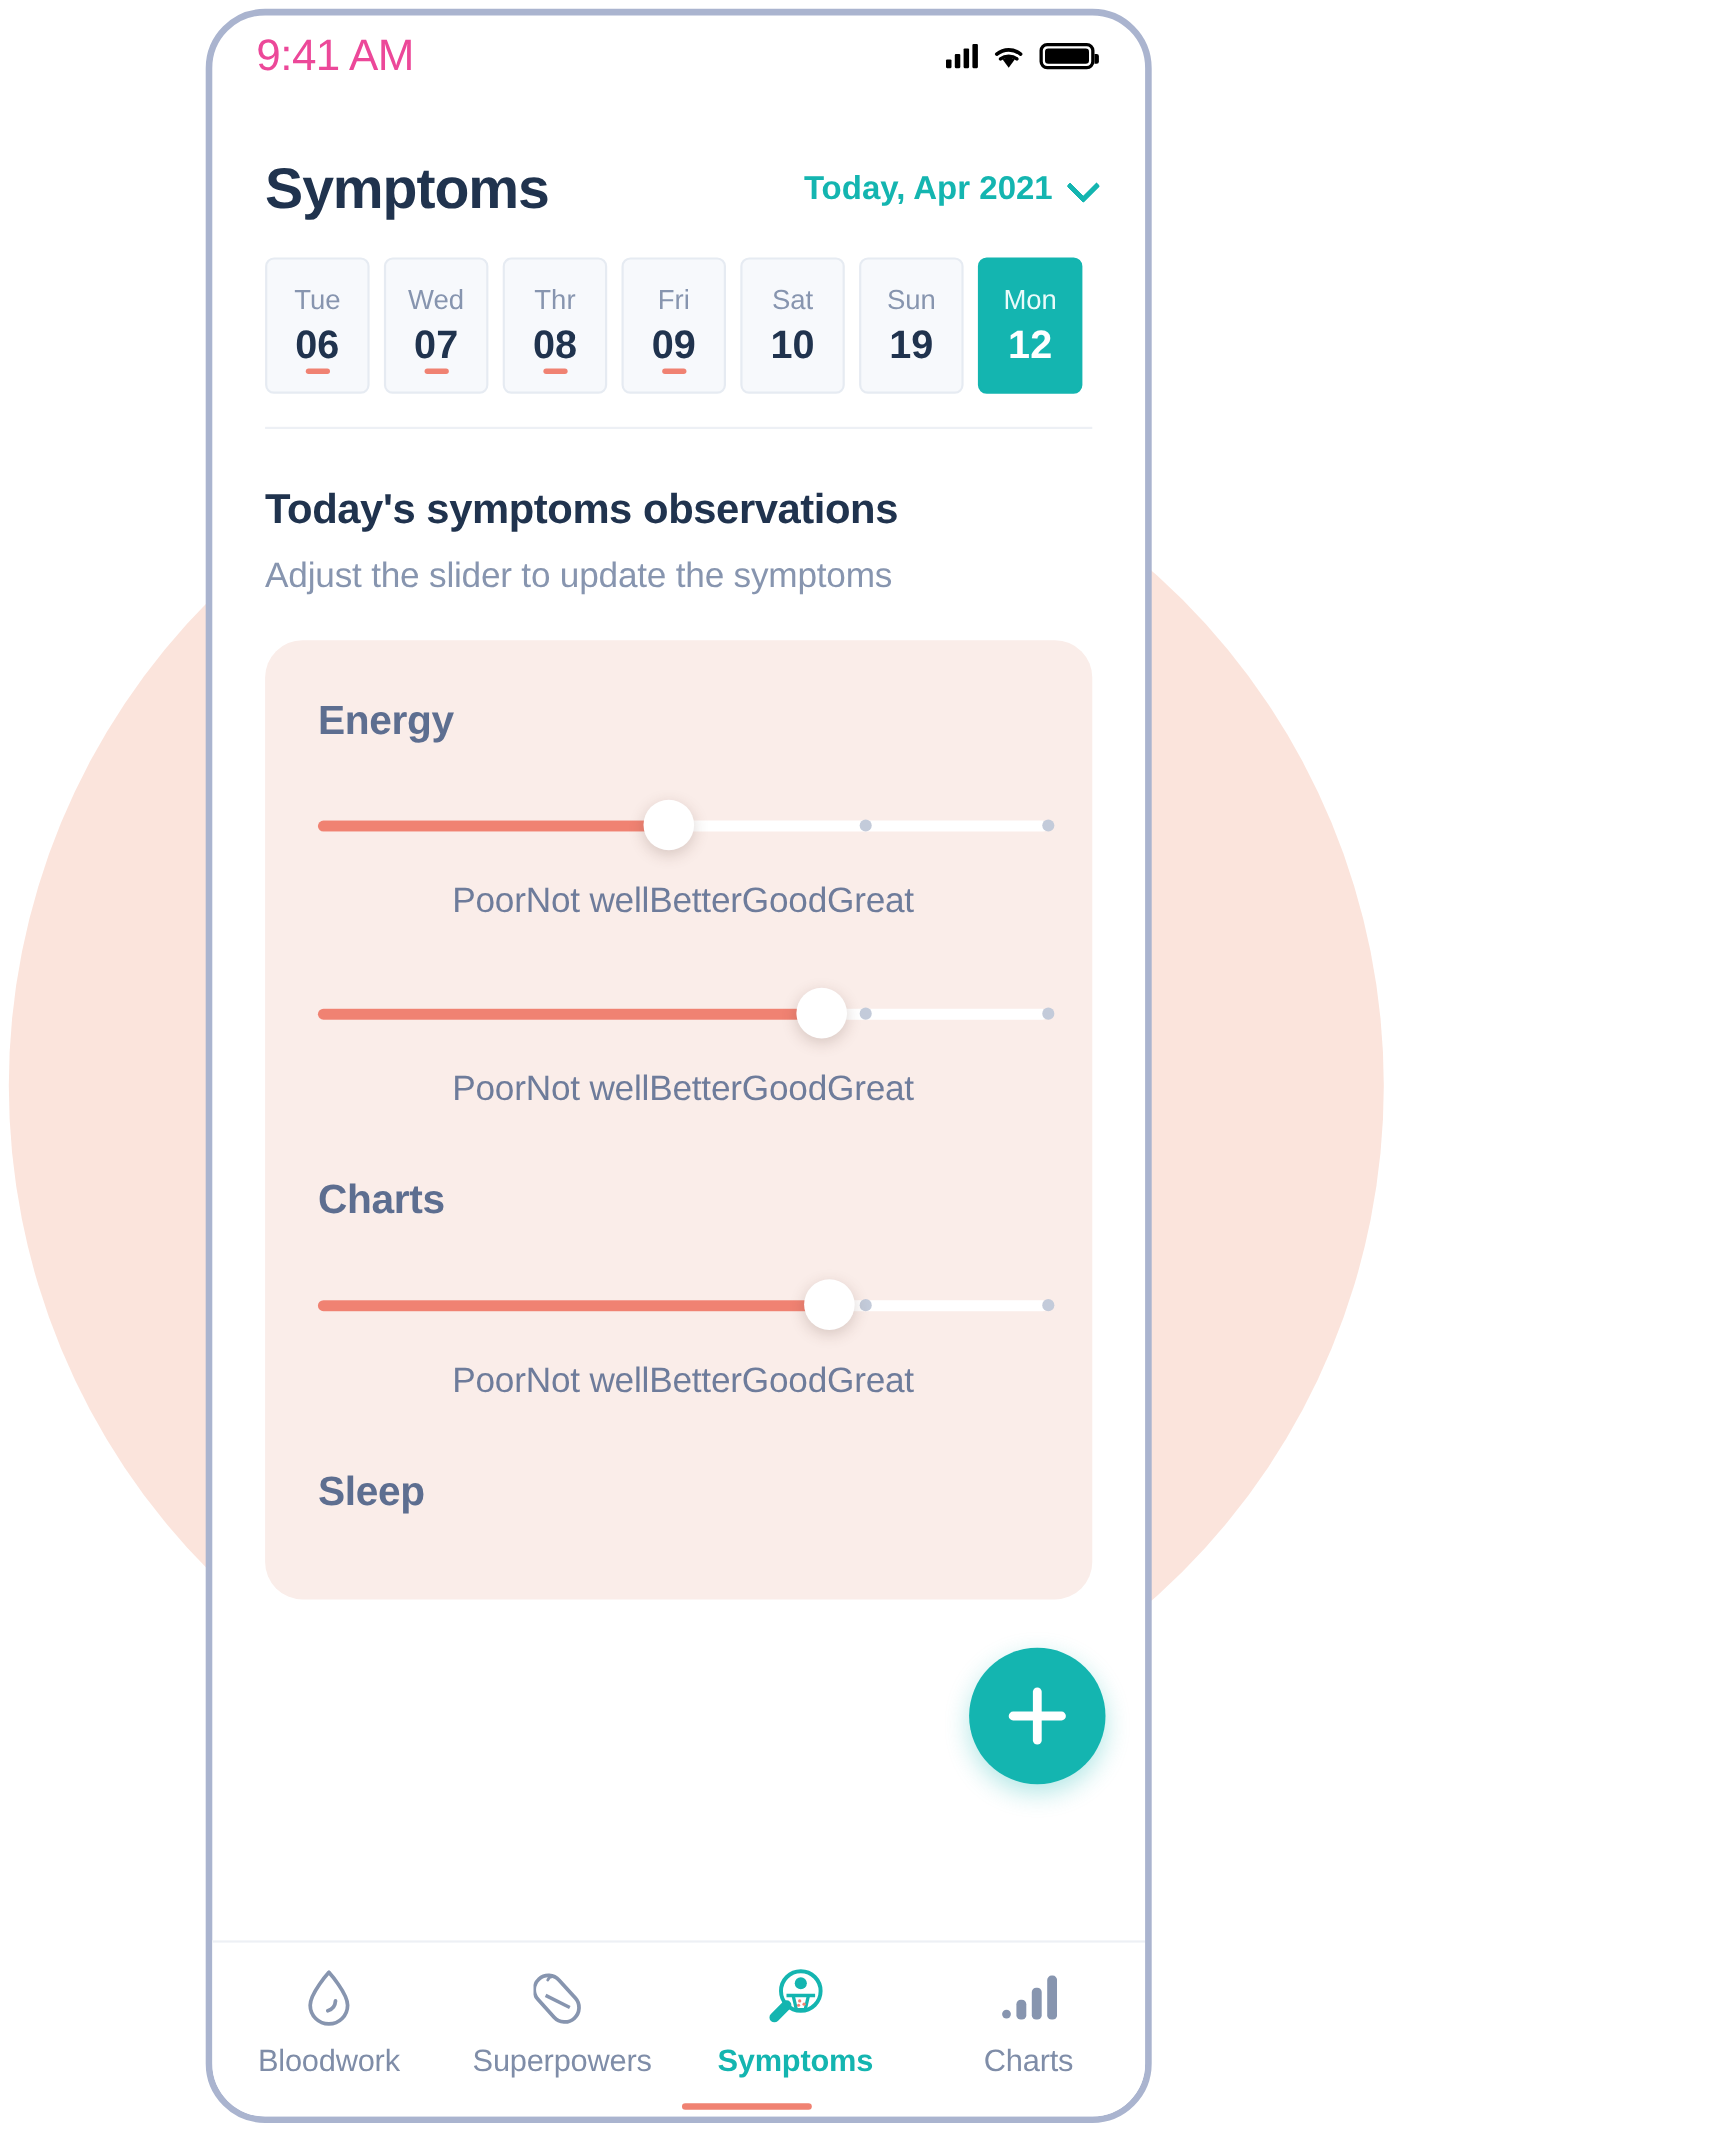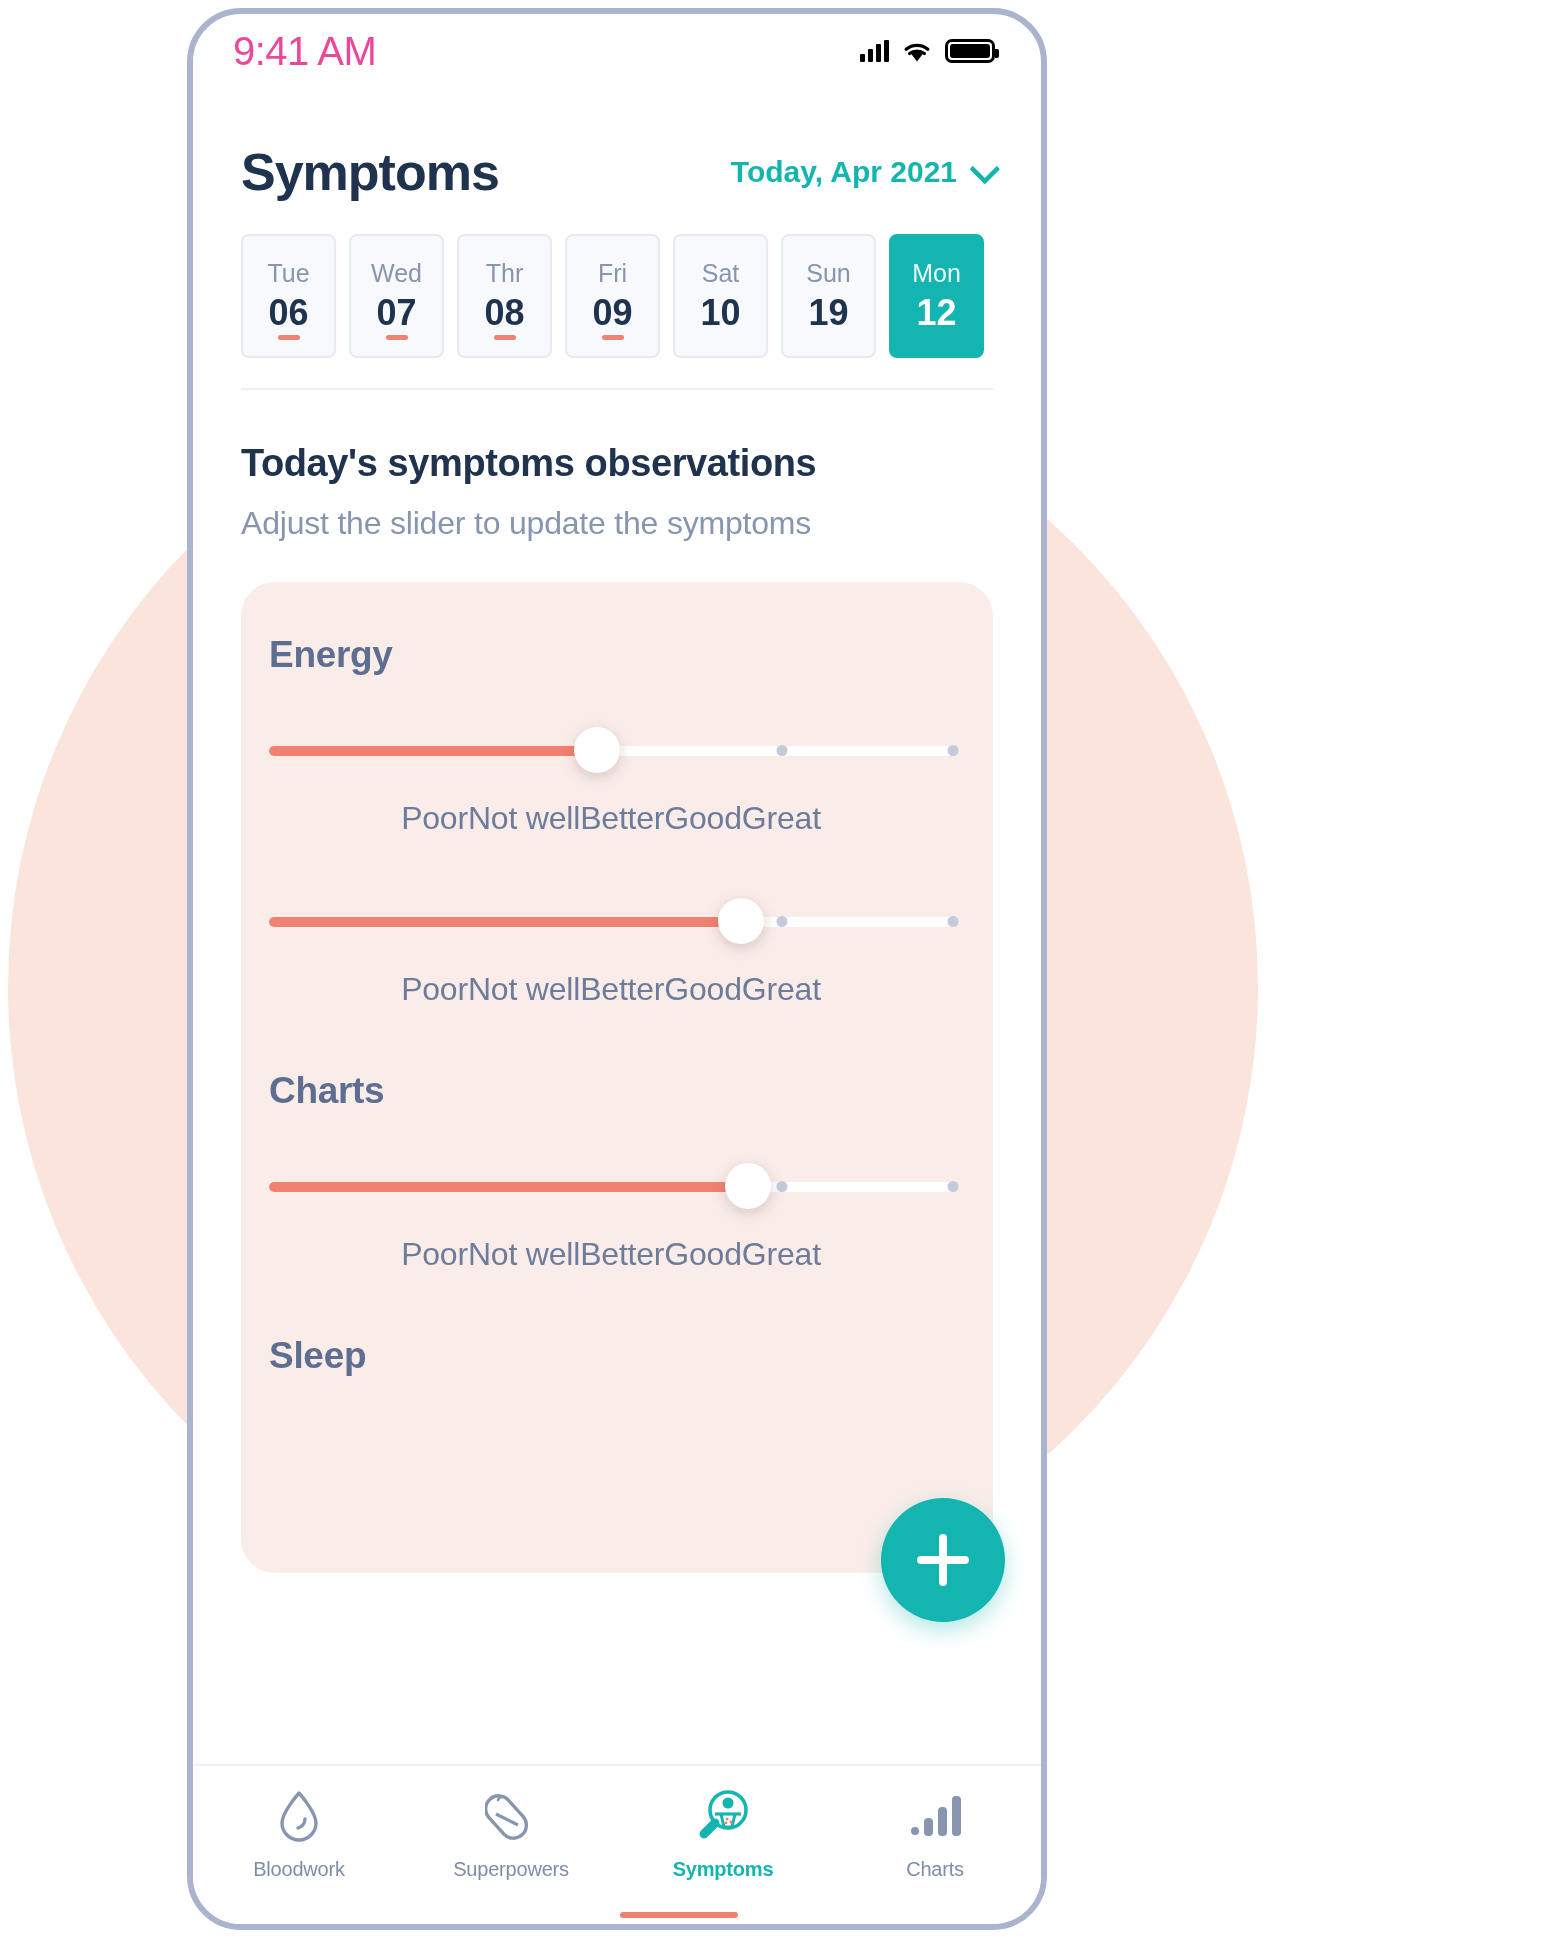--- a/index.html
+++ b/index.html
@@ -186,22 +186,22 @@
     font-size: 32px;
     color: #8795AF;
     padding-top: 20px;
     letter-spacing: -0.2px;
   }
 
   #card {
     margin-top: 40px;
     background: #FAEDE9;
     border-radius: 34px;
-    padding: 52px 40px 0 28px;
-    height: 991px;
+    padding: 52px 40px 0 48px;
+    height: 872px;
     overflow: hidden;
   }
 
   .metric { margin-bottom: 62px; }
   .metric-name {
     font-size: 37px;
     font-weight: bold;
     color: #5D6E90;
     letter-spacing: -0.3px;
   }
@@ -290,21 +290,21 @@
     z-index: 5;
   }
   .nav-item {
     display: flex;
     flex-direction: column;
     align-items: center;
     gap: 14px;
     width: 164px;
   }
   .nav-item .label {
-    font-size: 20px;
+    font-size: 28px;
     color: #7F8DA8;
     letter-spacing: -0.2px;
   }
   .nav-item.active .label { color: #14B5B0; font-weight: bold; }
   .nav-icon { height: 56px; display: flex; align-items: center; justify-content: center; }
 
   #nav-indicator {
     position: absolute;
     bottom: 6px;
     left: 50%;

